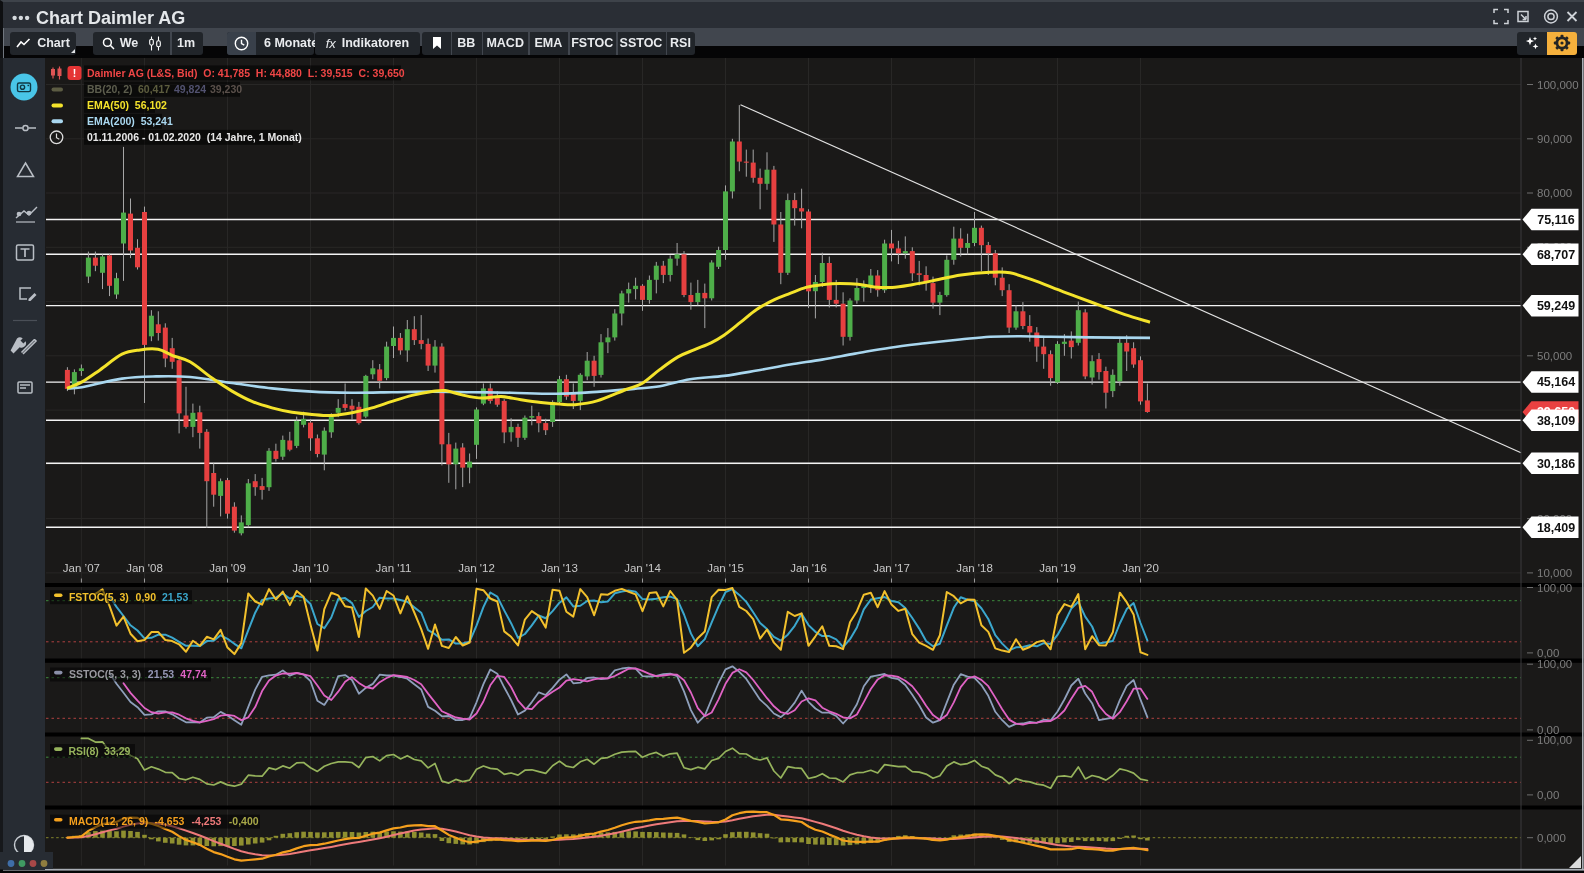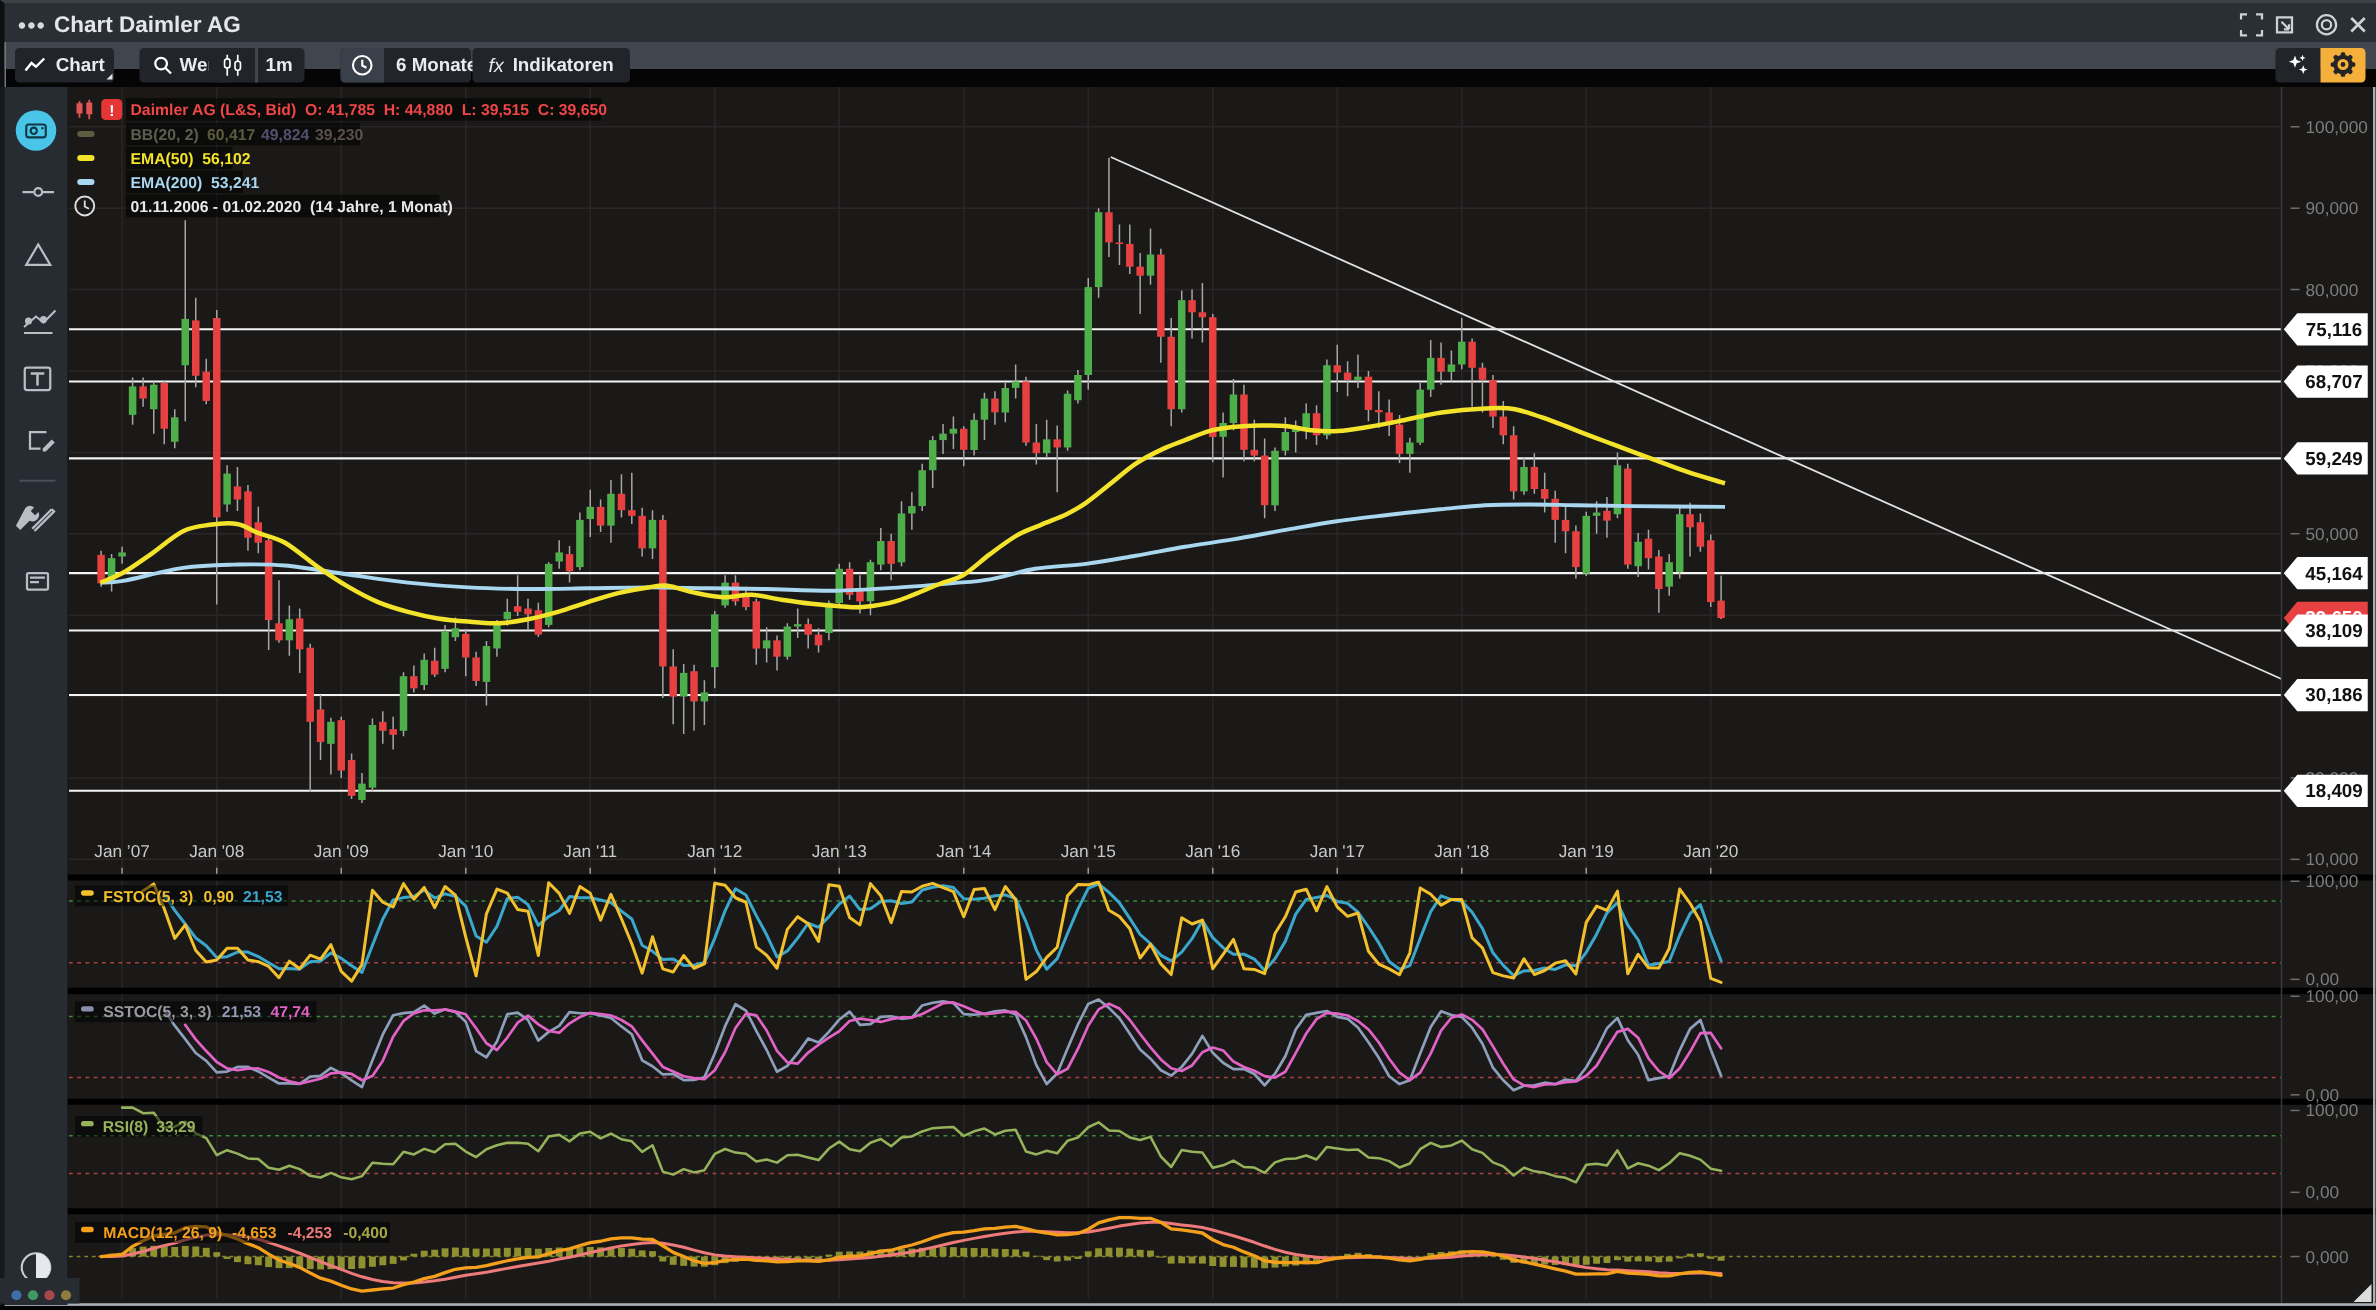--- a/index.html
+++ b/index.html
@@ -1,17 +1,17 @@
 <!DOCTYPE html>
 <html><head><meta charset="utf-8"><style>
 *{margin:0;padding:0;box-sizing:border-box}
 html,body{width:1584px;height:873px;overflow:hidden;background:#050506;font-family:"Liberation Sans",sans-serif}
 .titlebar{position:absolute;left:0;top:0;width:1584px;height:28px;background:#2a2e35;border-top:2px solid #3e434a;border-left:3px solid #0e0f11;box-sizing:border-box;z-index:5}
 .titlebar .dots{position:absolute;left:9px;top:7px;color:#d6dade;font-size:15px;font-weight:700;letter-spacing:1px}
-.titlebar .t{position:absolute;left:33px;top:6px;color:#e4e7ea;font-size:15px;font-weight:700}
+.titlebar .t{position:absolute;left:33px;top:6px;color:#e4e7ea;font-size:18px;font-weight:700}
 .winicons{position:absolute;left:1490px;top:5px;z-index:6}
 .toolbar{position:absolute;left:0;top:28px;width:1584px;height:18px;background:#41464e;z-index:5}
 .toolbar:before{content:"";position:absolute;left:0;top:0;width:2.5px;height:30px;background:#0e0f11}
 .toolbar:after{content:"";position:absolute;left:2.5px;top:0;width:1.5px;height:30px;background:#70767e}
 .btn{position:absolute;top:3.5px;height:23px;background:#21252a;border-radius:3px;color:#e9ebee;font-size:12.5px;font-weight:700;display:flex;align-items:center;justify-content:center;white-space:nowrap}
 .btn span{white-space:nowrap}
 .seg{position:absolute;top:0;bottom:0;width:1.5px;background:#41464e}
 .gl{position:absolute;top:4px;text-align:center}
 .corner{position:absolute;right:1.5px;bottom:1.5px;width:0;height:0;border-left:4.5px solid transparent;border-bottom:4.5px solid #dfe2e5}
 .sidebar{position:absolute;left:0;top:58px;width:45px;height:812px;background:#272c33;z-index:4;border-left:3px solid #16181b}
@@ -575,20 +575,37 @@
     </div>
  <div class="btn" style="left:227px;width:87px;background:#21252a;display:block">
    <div style="position:absolute;left:0;top:0;width:28.5px;height:23px;background:#39404a;border-radius:3px 0 0 3px"></div>
    <svg width="15" height="15" viewBox="0 0 15 15" style="position:absolute;left:7px;top:4px">
         <circle cx="7.5" cy="7.5" r="6.2" stroke="#fff" stroke-width="1.4" fill="none"></circle>
         <path d="M7.5 3.8 V7.7 L10.3 9.2" stroke="#fff" stroke-width="1.4" fill="none"></path>
       </svg>
    <span style="position:absolute;left:37px;top:4px">6 Monate</span>
     </div>
  <div class="btn" style="left:314.9px;width:105px"><span style="font-style:italic;font-weight:400;margin-right:6px;font-size:13px">fx</span>Indikatoren</div>
+ <div class="btn" style="left:421.9px;width:273.5px;display:block">
+   <svg width="10" height="13" viewBox="0 0 10 13" style="position:absolute;left:10px;top:5px">
+        <path d="M1 0 h8 v12 l-4 -3.4 l-4 3.4 Z" fill="#fff"></path>
+      </svg>
+   <div class="seg" style="left:28.9px"></div>
+      <span class="gl" style="left:28.9px;width:31.2px">BB</span>
+   <div class="seg" style="left:60.1px"></div>
+      <span class="gl" style="left:60.1px;width:46.4px">MACD</span>
+   <div class="seg" style="left:106.5px"></div>
+      <span class="gl" style="left:106.5px;width:39.8px">EMA</span>
+   <div class="seg" style="left:146.3px"></div>
+      <span class="gl" style="left:146.3px;width:48.2px">FSTOC</span>
+   <div class="seg" style="left:194.5px"></div>
+      <span class="gl" style="left:194.5px;width:49.2px">SSTOC</span>
+   <div class="seg" style="left:243.7px"></div>
+      <span class="gl" style="left:243.7px;width:29.8px">RSI</span>
+ </div>
  <div class="btn" style="left:1516.5px;width:30px;border-radius:3px 0 0 3px">
   <svg width="16" height="16" viewBox="0 0 16 16" fill="#fff">
         <path d="M6 2 l1.1 3 l3 1.1 l-3 1.1 L6 10.2 L4.9 7.2 l-3 -1.1 l3 -1.1 Z"></path>
         <path d="M11.5 8.5 l0.8 2.1 l2.1 0.8 l-2.1 0.8 l-0.8 2.1 l-0.8 -2.1 l-2.1 -0.8 l2.1 -0.8 Z"></path>
         <path d="M11 1.5 l0.6 1.5 l1.5 0.6 l-1.5 0.6 L11 5.7 l-0.6 -1.5 l-1.5 -0.6 l1.5 -0.6 Z"></path>
       </svg>
  </div>
  <div class="btn" style="left:1546.5px;width:30.5px;background:#f5b03c;border-radius:0 3px 3px 0">
   <svg width="18" height="18" viewBox="-9 -9 18 18">
         <g fill="#242424">

